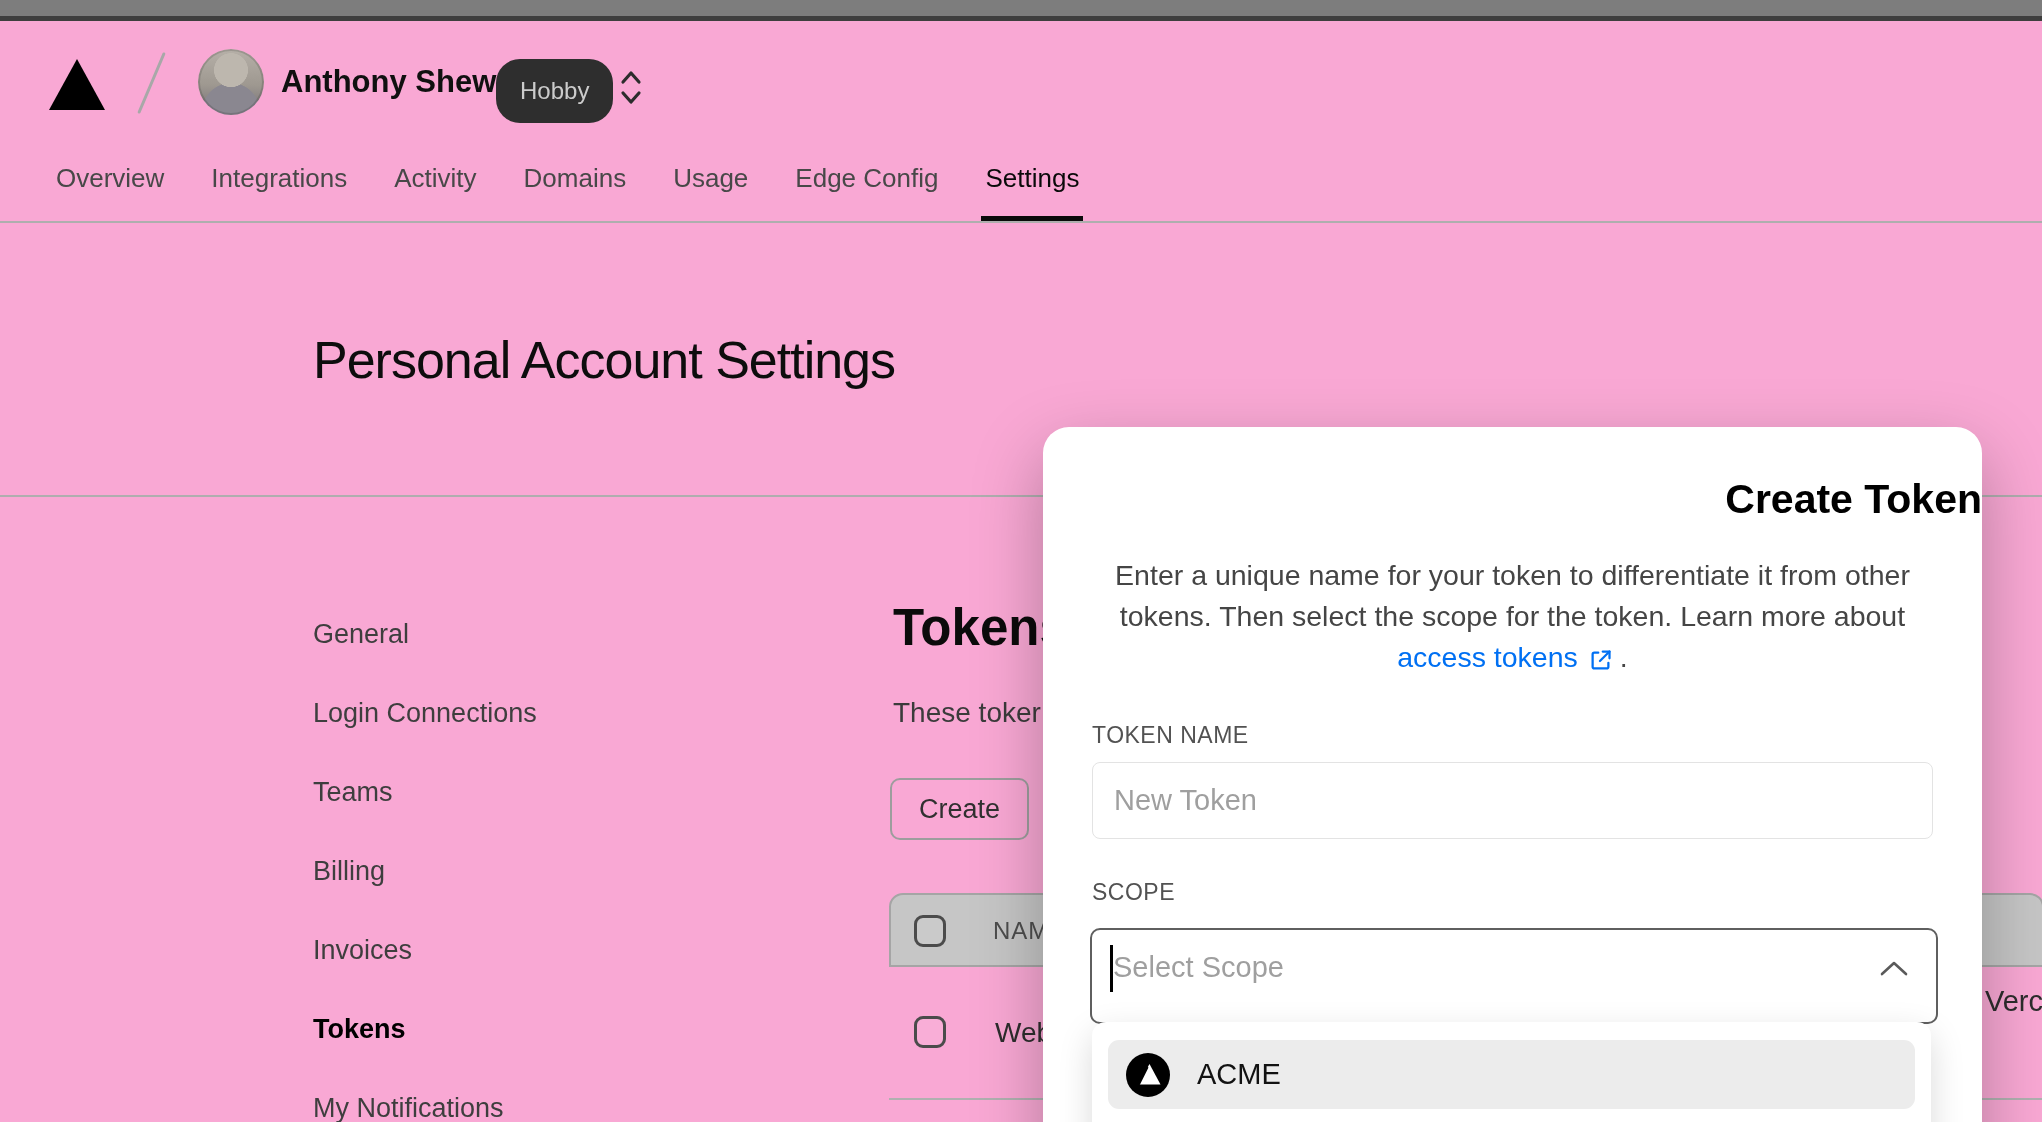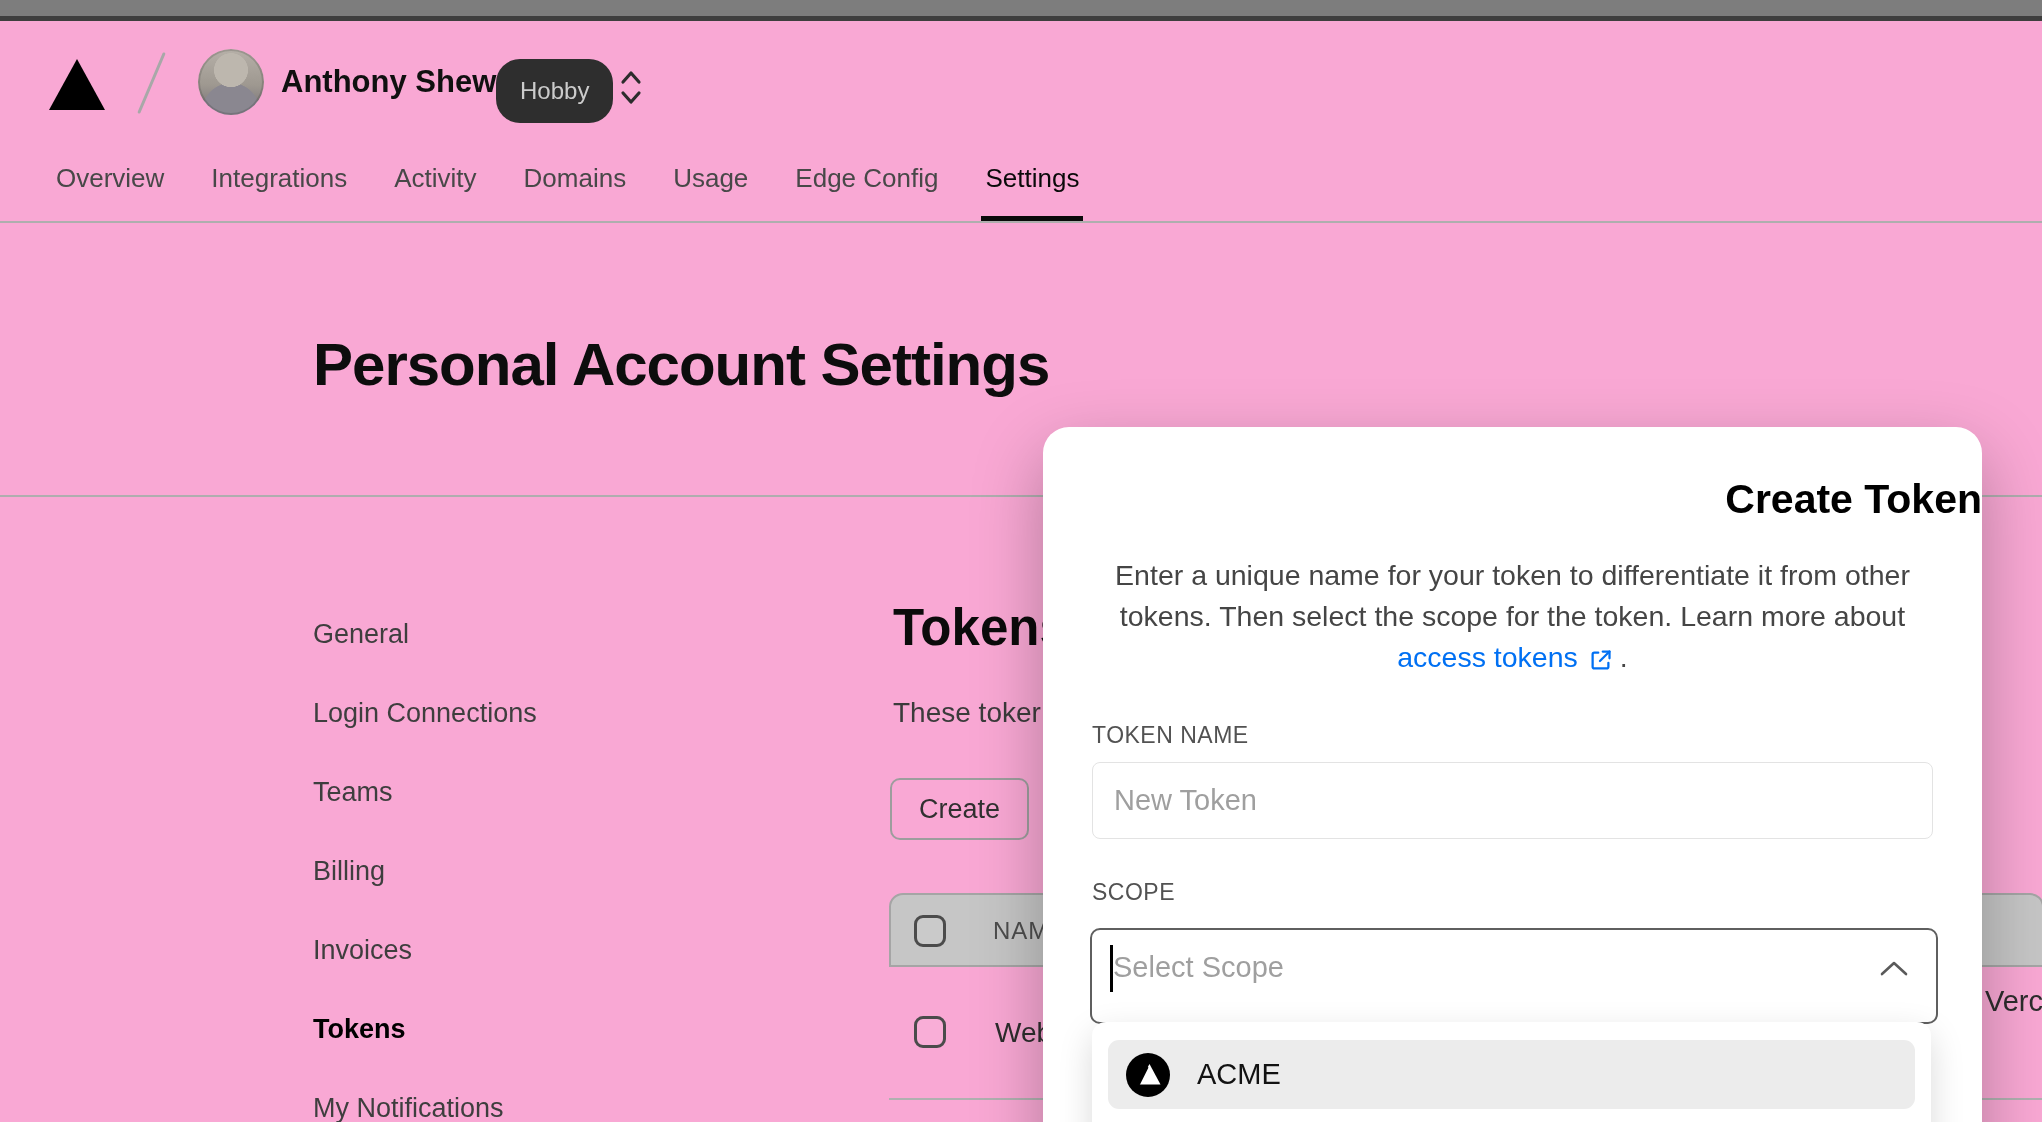--- a/index.html
+++ b/index.html
@@ -29,21 +29,21 @@
 
   
   .tabs { left:56px; top:140px; height:65px; display:flex; gap:47px; }
   .tab { font-size:26px; color:#484848; padding-top:7px; position:relative; cursor:default; }
   .tab.active { color:#0a0a0a; }
   .tab.active::after { content:""; position:absolute; left:-4px; right:-4px; bottom:0;
     height:5px; background:#0a0a0a; }
   .divider-tabs { left:0; top:205px; width:2042px; height:2px; background:#aeaeae; }
   .divider-page { left:0; top:479px; width:2042px; height:2px; background:#aeaeae; }
 
-  .page-title { left:313px; top:314px; font-size:60px; font-weight:700;
+  .page-title { left:313px; top:314px; font-size:52px; font-weight:400;
     color:#0d0d0d; letter-spacing:-1px; }
 
   
   .side-nav { left:313px; top:602px; display:flex; flex-direction:column; gap:46px; }
   .side-item { font-size:27px; color:#3e3e3e; line-height:33px; }
   .side-item.active { color:#000; font-weight:700; }
 
   
   .content-heading { left:893px; top:582px; font-size:51px; font-weight:700; color:#0b0b0b; }
   .content-desc { left:893px; top:681px; font-size:28px; color:#3b3b3b; white-space:nowrap; }

